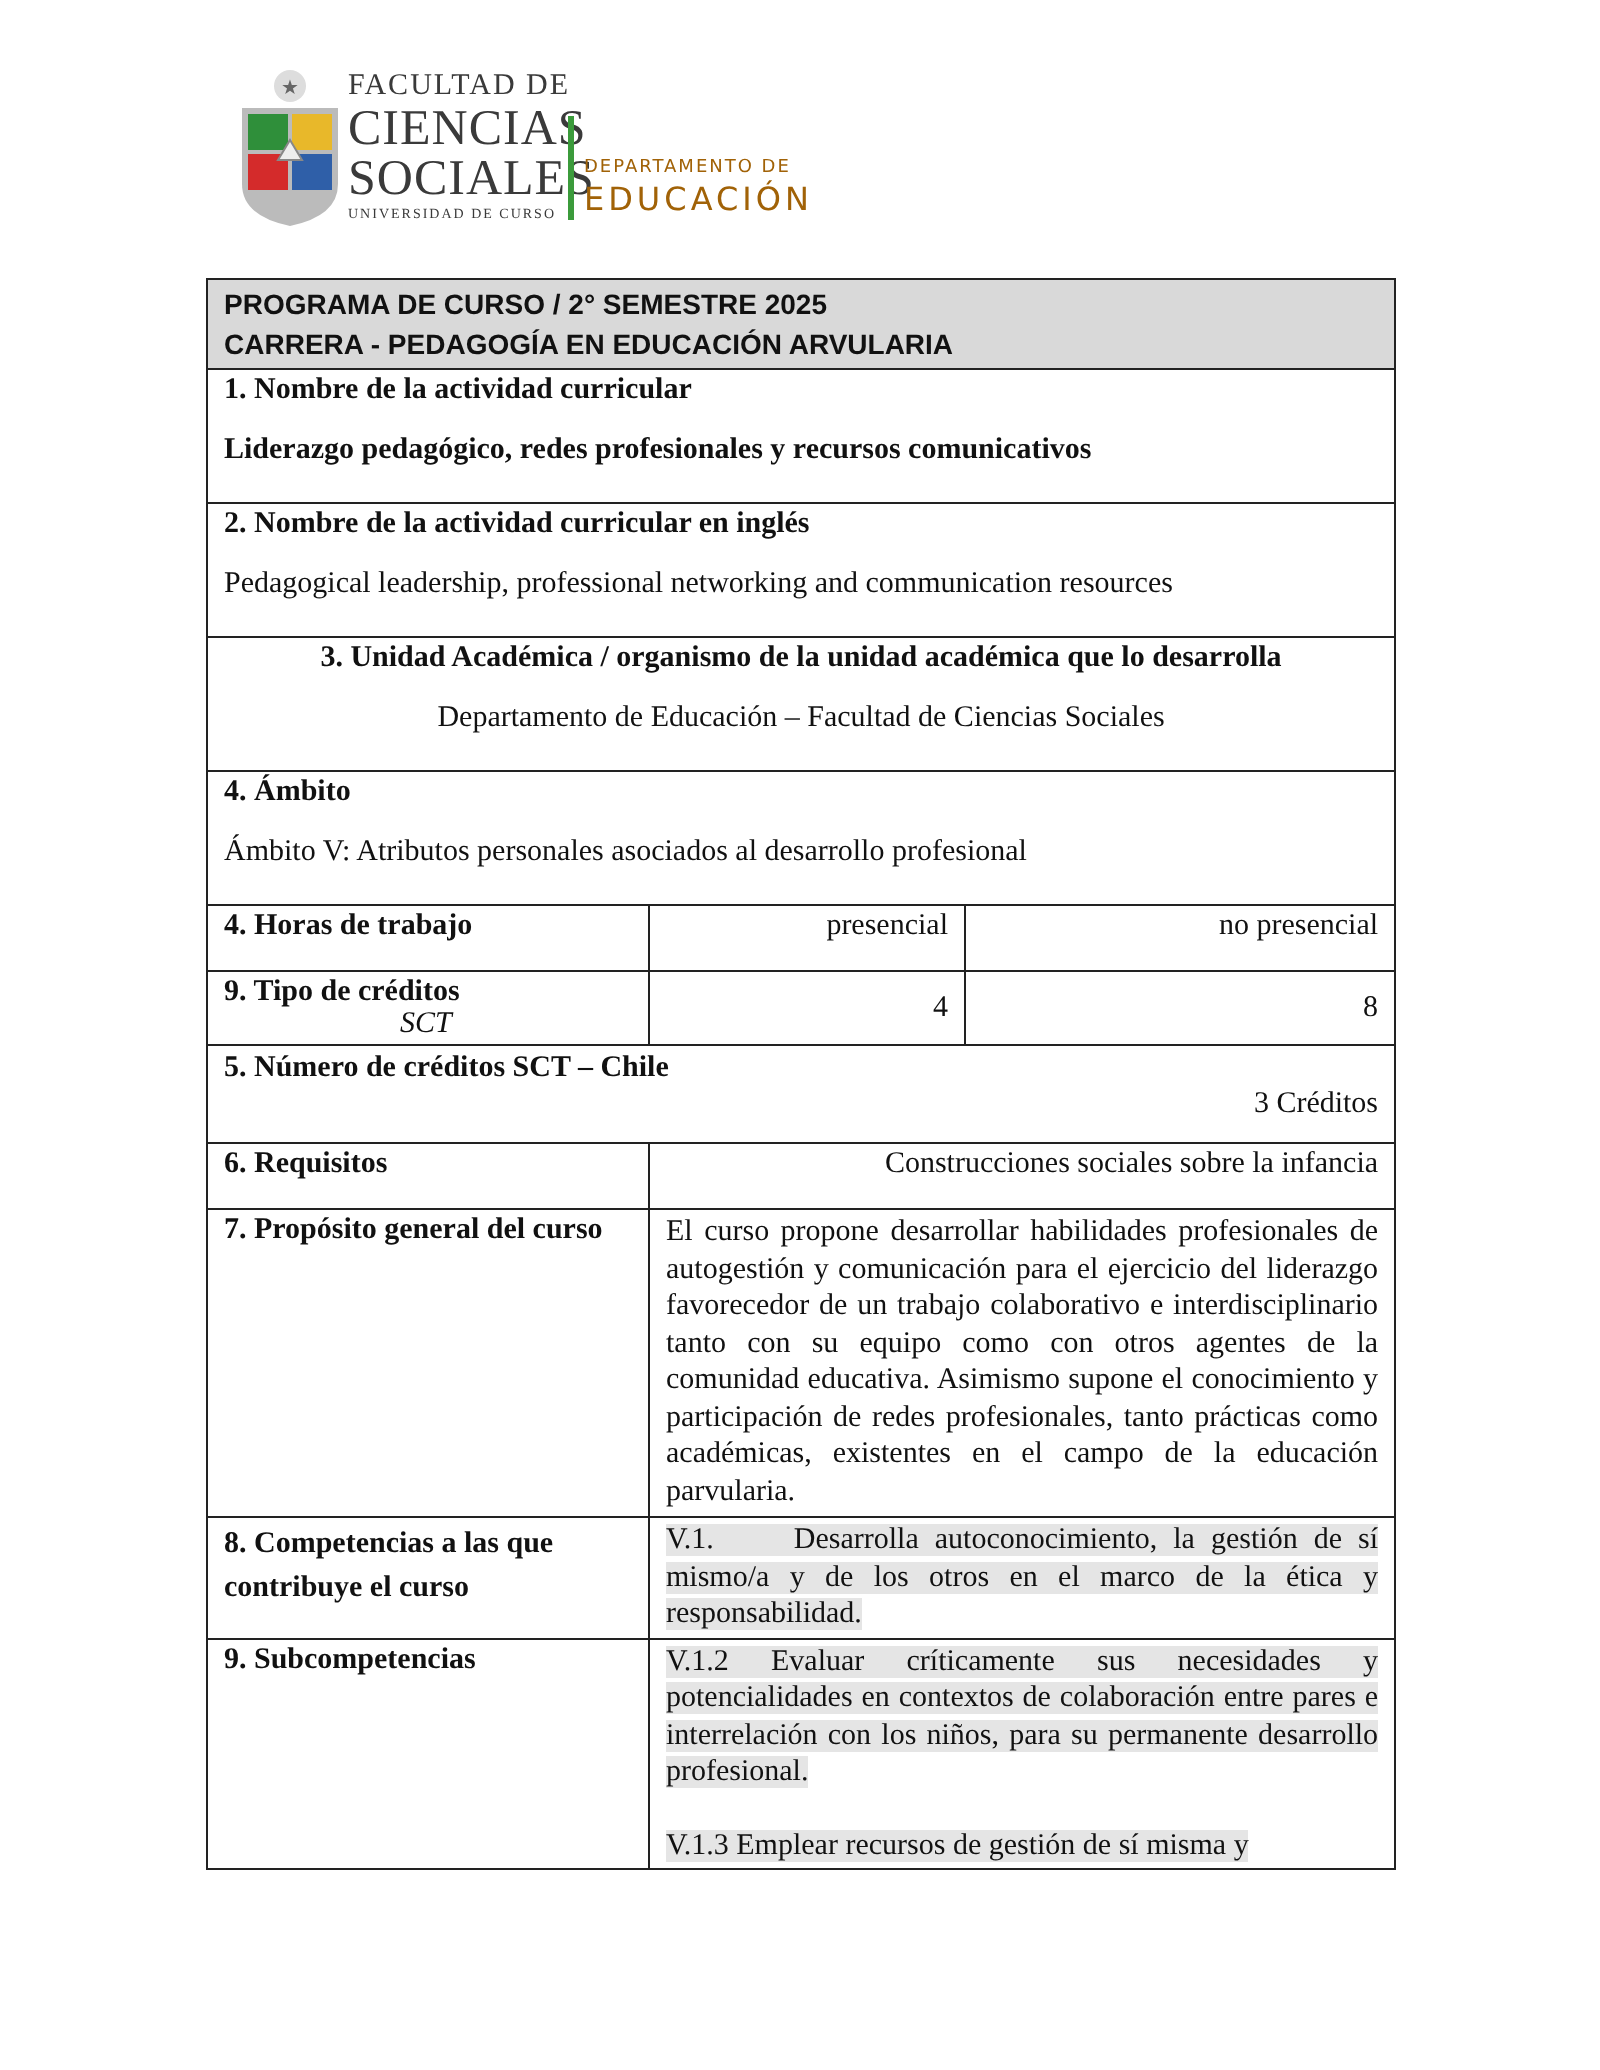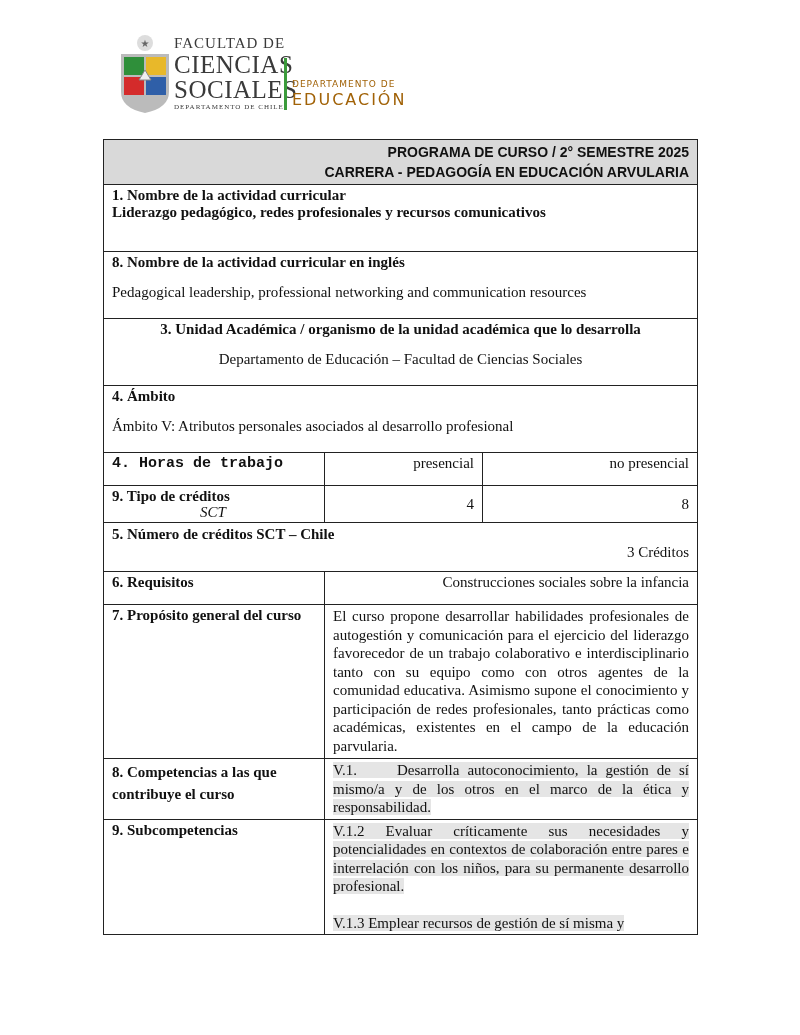--- a/index.html
+++ b/index.html
@@ -11,21 +11,21 @@
   .fac .l2 { font-size:25px; letter-spacing:0.5px; margin-top:1px; }
   .fac .l3 { font-size:25px; letter-spacing:0.5px; }
   .fac .l4 { font-size:7px; letter-spacing:1px; margin-top:2px; }
   .vbar { position:absolute; left:166px; top:24px; width:3px; height:52px; background:#3b9b3b; }
   .dept { position:absolute; left:174px; top:46px; font-family:"DejaVu Sans", sans-serif; color:#a16207; line-height:1; }
   .dept .d1 { font-size:9px; letter-spacing:1px; }
   .dept .d2 { font-size:16px; letter-spacing:2px; margin-top:3px; }
 
   table.prog { position:absolute; left:103px; top:139px; width:594px; border-collapse:collapse; font-size:15px; table-layout:fixed; }
   table.prog td { border:1.5px solid #222; padding:2px 8px; vertical-align:top; }
-  .hdr td { background:#d9d9d9; text-align:right; font-family:"Liberation Sans", sans-serif; font-weight:bold; font-size:14px; line-height:20px; padding:2px 0 4px 0; }
+  .hdr td { background:#d9d9d9; text-align:left; font-family:"Liberation Sans", sans-serif; font-weight:bold; font-size:14px; line-height:20px; padding:2px 0 4px 0; }
   .b { font-weight:bold; }
   .i { font-style:italic; }
   .c { text-align:right; }
   .just { text-align:justify; line-height:18.5px; }
   .hl { background:#e5e5e5; }
   p { margin:0; }
 </style>
 </head>
 <body>
 
@@ -37,21 +37,21 @@
     <rect x="6" y="23" width="20" height="18" fill="#2f8f3a"></rect>
     <rect x="28" y="23" width="20" height="18" fill="#e8b82a"></rect>
     <rect x="6" y="43" width="20" height="18" fill="#d42b2b"></rect>
     <rect x="28" y="43" width="20" height="18" fill="#2f5fa8"></rect>
     <polygon points="27,36 33,46 21,46" fill="#eee" stroke="#888" stroke-width="1"></polygon>
   </svg>
   <div class="fac">
     <div class="l1">FACULTAD DE</div>
     <div class="l2">CIENCIAS</div>
     <div class="l3">SOCIALES</div>
-    <div class="l4">DEPARTAMENTO DE CHILE</div>
+    <div class="l4">UNIVERSIDAD DE CURSO</div>
   </div>
   <div class="vbar"></div>
   <div class="dept">
     <div class="d1">DEPARTAMENTO DE</div>
     <div class="d2">EDUCACIÓN</div>
   </div>
 </div>
 
 <table class="prog">
   <colgroup>
@@ -62,43 +62,43 @@
   <tbody>
       <tr class="hdr">
     <td colspan="3" style="height:38px;">
       <div>PROGRAMA DE CURSO / 2° SEMESTRE 2025</div>
       <div>CARRERA - PEDAGOGÍA EN EDUCACIÓN ARVULARIA</div>
     </td>
   </tr>
   <tr>
     <td colspan="3" style="height:62px;">
       <p class="b">1.  Nombre de la actividad curricular</p>
-      <p class="b" style="">Liderazgo pedagógico, redes profesionales  y recursos comunicativos</p>
+      <p class="b" style="margin-top:13px;">Liderazgo pedagógico, redes profesionales  y recursos comunicativos</p>
     </td>
   </tr>
   <tr>
     <td colspan="3" style="height:62px;">
-      <p class="b">8.  Nombre de la actividad curricular en inglés</p>
+      <p class="b">2.  Nombre de la actividad curricular en inglés</p>
       <p style="margin-top:13px;">Pedagogical leadership, professional networking and communication resources</p>
     </td>
   </tr>
   <tr>
     <td colspan="3" style="height:62px;text-align:center;">
       <p class="b">3. Unidad Académica / organismo de la unidad académica que lo desarrolla</p>
       <p style="margin-top:13px;">Departamento de Educación – Facultad de Ciencias Sociales</p>
     </td>
   </tr>
   <tr>
     <td colspan="3" style="height:62px;">
       <p class="b">4.  Ámbito</p>
       <p style="margin-top:13px;">Ámbito V: Atributos personales asociados al desarrollo profesional</p>
     </td>
   </tr>
   <tr>
-    <td class="b" style="height:28px;font-family:Liberation Mono, monospace;">4. Horas de trabajo</td>
+    <td class="b" style="height:28px;">4. Horas de trabajo</td>
     <td class="c">presencial</td>
     <td class="c">no presencial</td>
   </tr>
   <tr>
     <td style="height:30px; line-height:16px;">
       <div class="b">9. Tipo de créditos</div>
       <div class="i" style="padding-left:88px;">SCT</div>
     </td>
     <td class="c" style="vertical-align:middle;">4</td>
     <td class="c" style="vertical-align:middle;">8</td>

